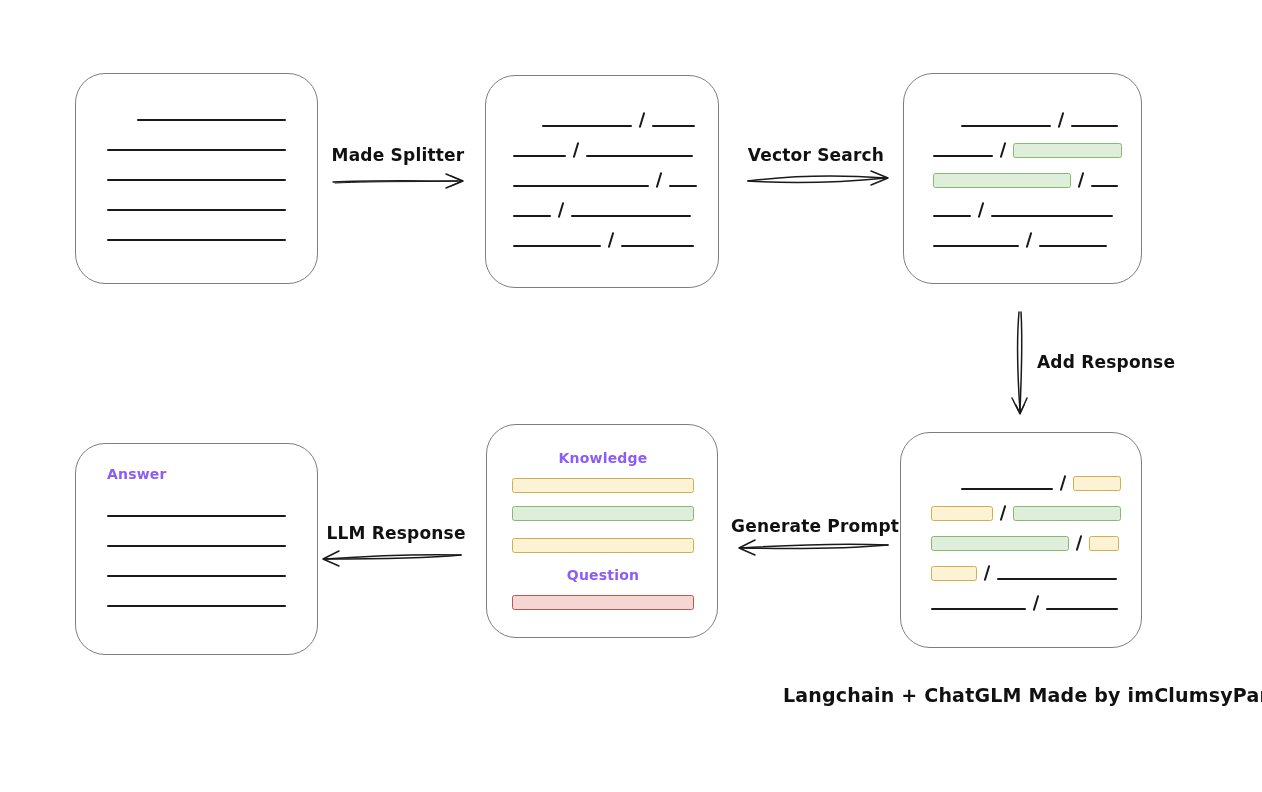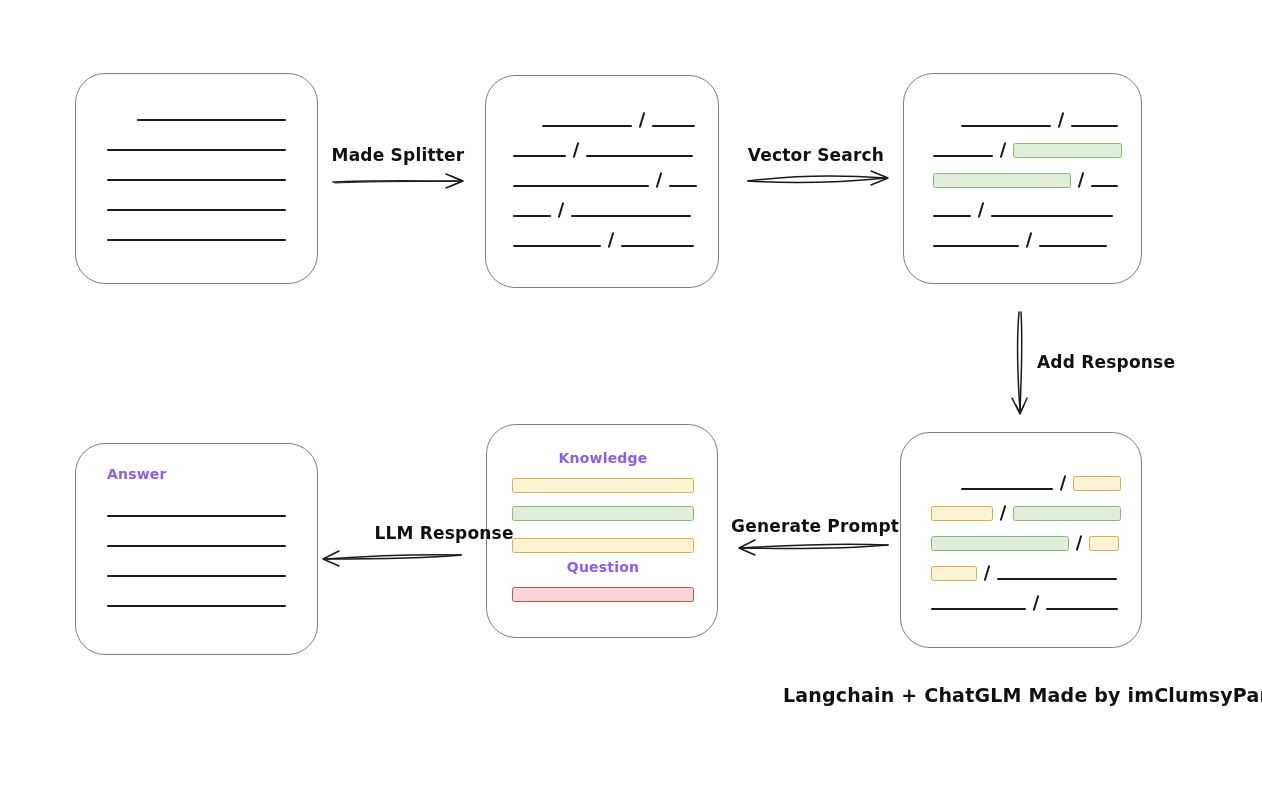--- a/index.html
+++ b/index.html
@@ -30,29 +30,29 @@
   .bar-yellow{background:var(--yellow-fill,#fcf3d5);border-color:var(--yellow-border,#d4ae4c);}
   .bar-red{background:var(--red-fill,#f5d6d2);border-color:var(--red-border,#ba584f);}
 
   .box-label{font-size:14px;font-weight:600;color:#8b5cf6;letter-spacing:.2px;line-height:20px;height:20px;}
   #answer-label{position:absolute;left:31px;top:20px;}
   .prompt-content{position:absolute;left:25px;top:23px;display:flex;flex-direction:column;}
   .prompt-content .bar{width:182px;}
   .prompt-content > :nth-child(2){margin-top:10px;}
   .prompt-content > :nth-child(3){margin-top:13px;}
   .prompt-content > :nth-child(4){margin-top:17px;}
-  .prompt-content > :nth-child(5){margin-top:4px;}
+  .prompt-content > :nth-child(5){margin-top:12px;}
   .prompt-content > :nth-child(6){margin-top:10px;}
 
   .arrow-label{position:absolute;font-size:17px;font-weight:600;color:#111;text-align:center;letter-spacing:.2px;white-space:nowrap;}
   #label-text-splitter{left:330px;top:145px;width:136px;}
   #label-vector-search{left:741px;top:145px;width:150px;}
   #label-add-context{left:1037px;top:352px;width:130px;text-align:left;}
   #label-generate-prompt{left:731px;top:516px;width:160px;text-align:right;}
-  #label-llm-response{left:326px;top:523px;width:140px;margin-left:48px;}
+  #label-llm-response{left:326px;top:523px;width:140px;}
 
   .caption{position:absolute;left:783px;top:684px;font-size:19px;font-weight:600;color:#111;letter-spacing:.2px;white-space:nowrap;}
 </style>
 </head>
 <body>
 
 <div class="canvas">
 
   <svg class="arrows-svg" width="1262" height="792" viewBox="0 0 1262 792" fill="none" stroke="#1a1a1a" stroke-width="1.5" stroke-linecap="round" stroke-linejoin="round">
     <g>

